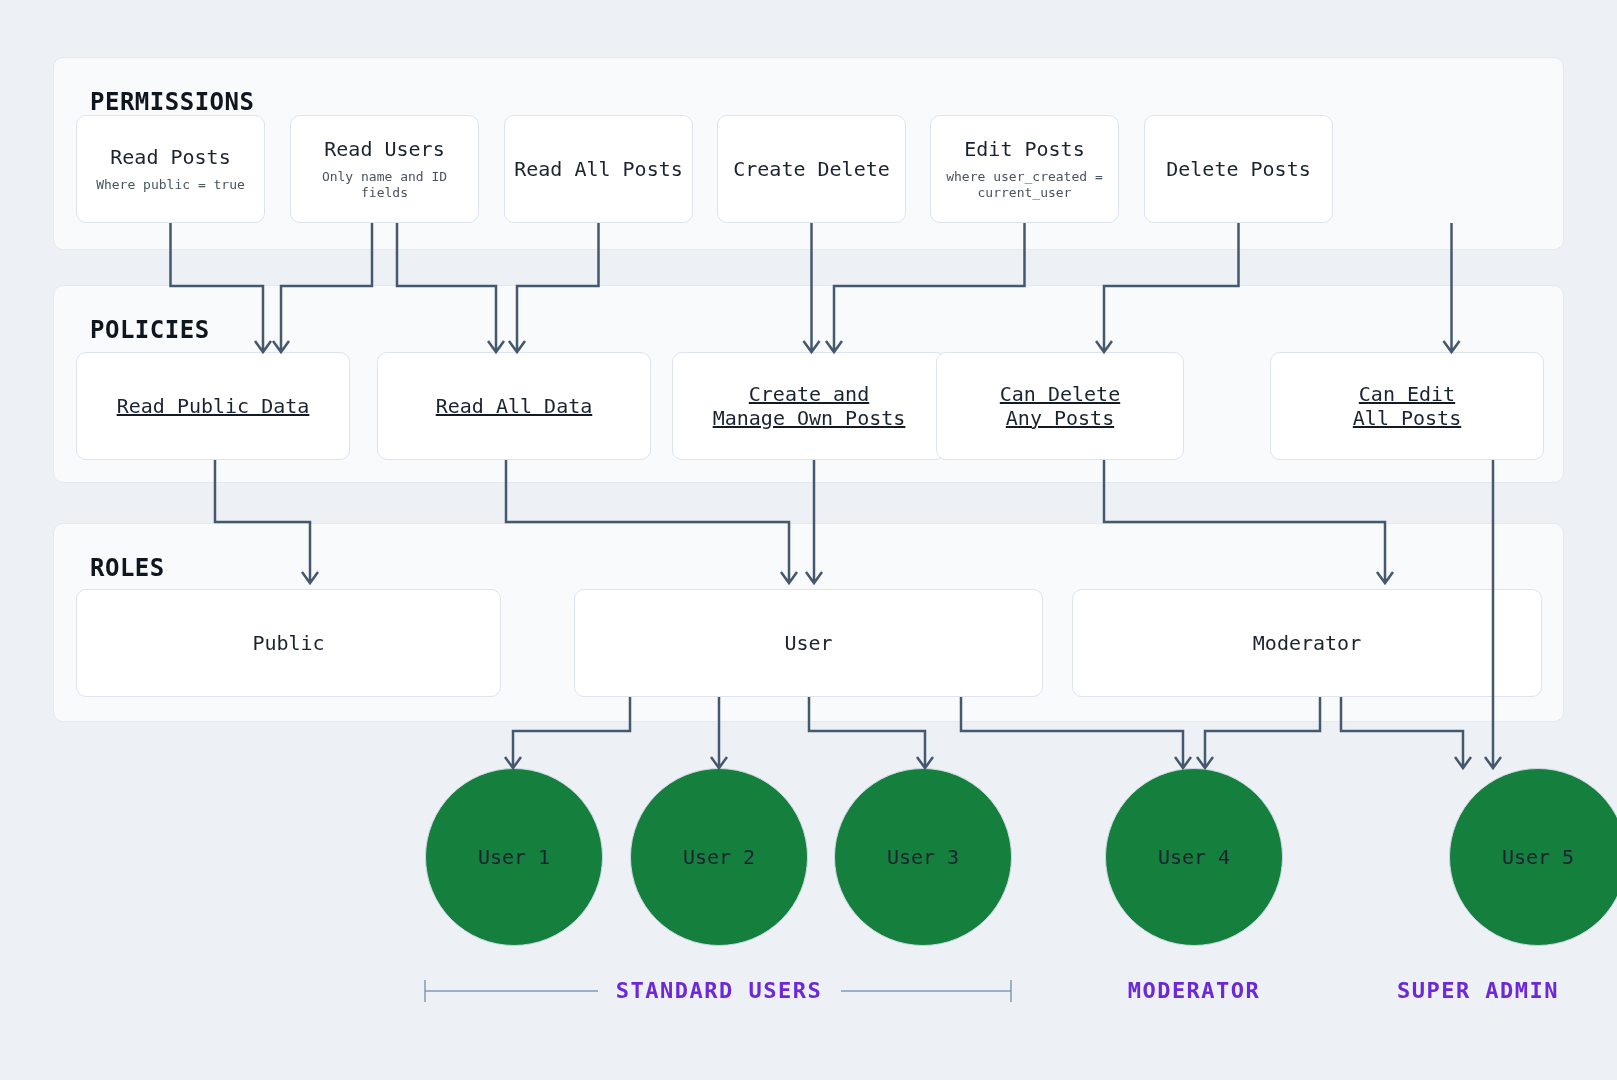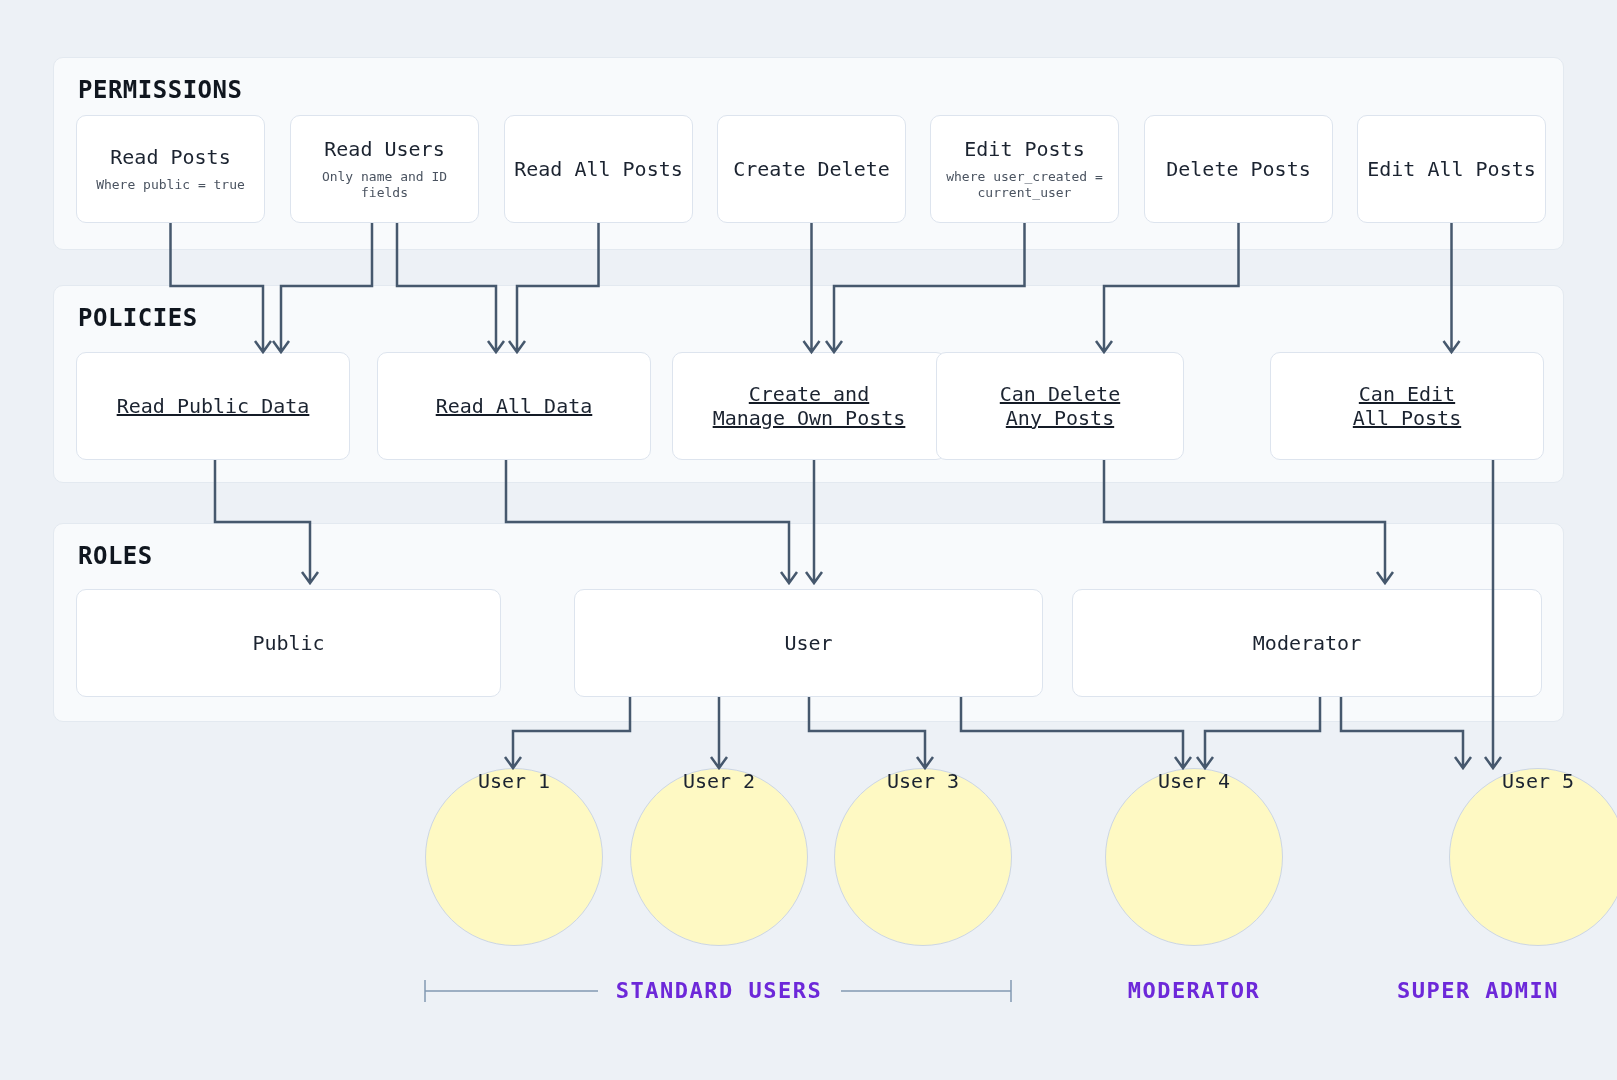--- a/index.html
+++ b/index.html
@@ -22,21 +22,21 @@
     box-sizing: border-box;
   }
   .panel-title {
     position: absolute;
     left: 24px;
     top: 18px;
     font-size: 24px;
     font-weight: bold;
     letter-spacing: 0.5px;
     color: #10161f;
-    margin: 0;
+    margin: 12px;
   }
   .node {
     position: absolute;
     height: 108px;
     background: #ffffff;
     border: 1px solid #dde4ee;
     border-radius: 10px;
     box-sizing: border-box;
     display: flex;
     flex-direction: column;
@@ -60,25 +60,26 @@
   }
   .node-sub:empty { display: none; }
   .perm { top: 115px; }
   .policy { top: 352px; text-decoration: underline; }
   .role { top: 589px; }
   .user-circle {
     position: absolute;
     top: 768px;
     width: 178px;
     height: 178px;
-    background: #fef9c3;
+    background: #15803d;
     border: 1px solid #ccd6e4;
     border-radius: 50%;
     box-sizing: border-box;
     display: flex;
+    align-items: center;
     justify-content: center;
     font-size: 20px;
     color: #1b2330;
   }
   .footer-label {
     position: absolute;
     top: 978px;
     transform: translateX(-50%);
     font-size: 22px;
     font-weight: bold;
@@ -135,23 +136,20 @@
     <div class="node-label">Create Delete</div>
   </div>
   <div class="node perm" style="left:930px;width:189px">
     <div class="node-label">Edit Posts</div>
     <div class="node-sub">where user_created =
 current_user</div>
   </div>
   <div class="node perm" style="left:1144px;width:189px">
     <div class="node-label">Delete Posts</div>
   </div>
-  <div class="node perm" style="left:1357px;width:189px">
-    <div class="node-label">Edit All Posts</div>
-  </div>
 
   <div class="node policy" style="left:76px;width:274px">
     <div class="node-label">Read Public Data</div>
   </div>
   <div class="node policy" style="left:377px;width:274px">
     <div class="node-label">Read All Data</div>
   </div>
   <div class="node policy" style="left:672px;width:274px">
     <div class="node-label">Create and
 Manage Own Posts</div>

